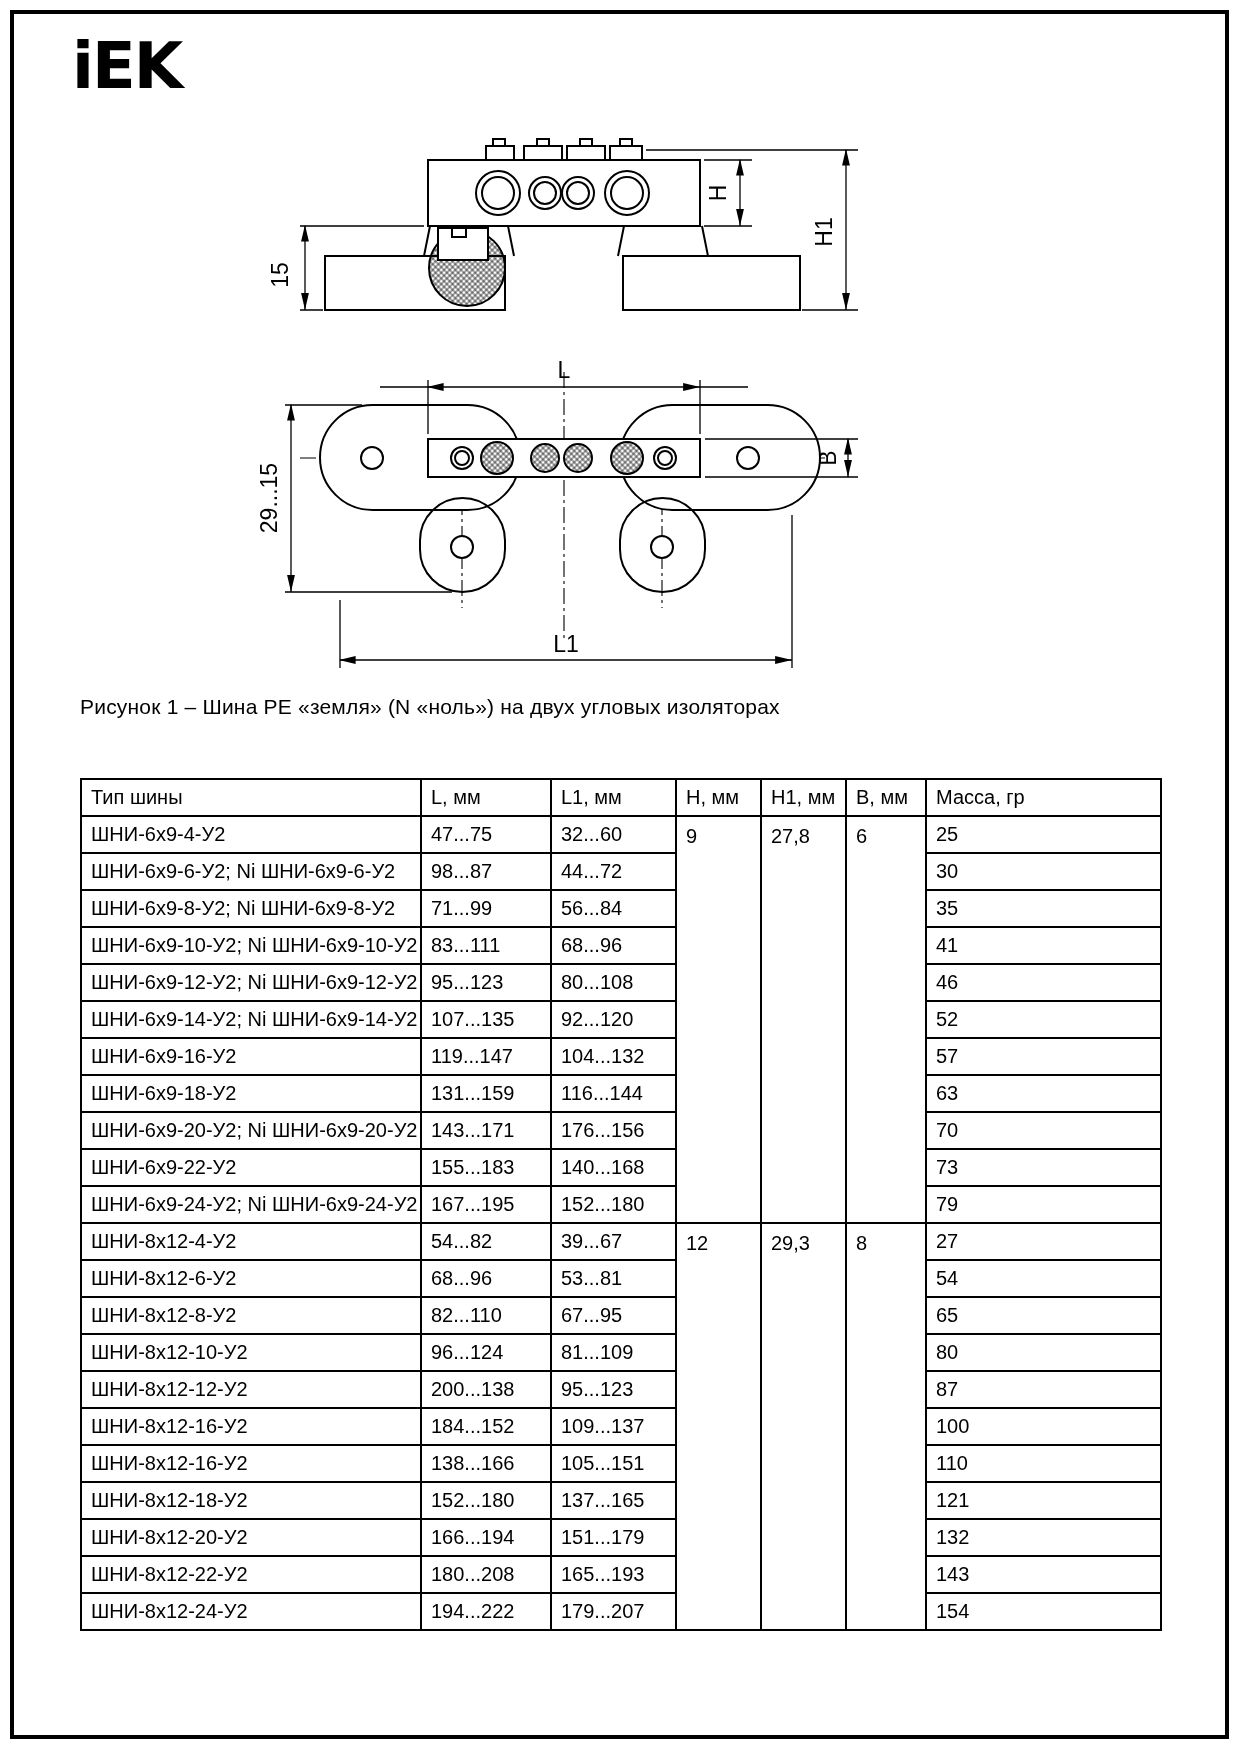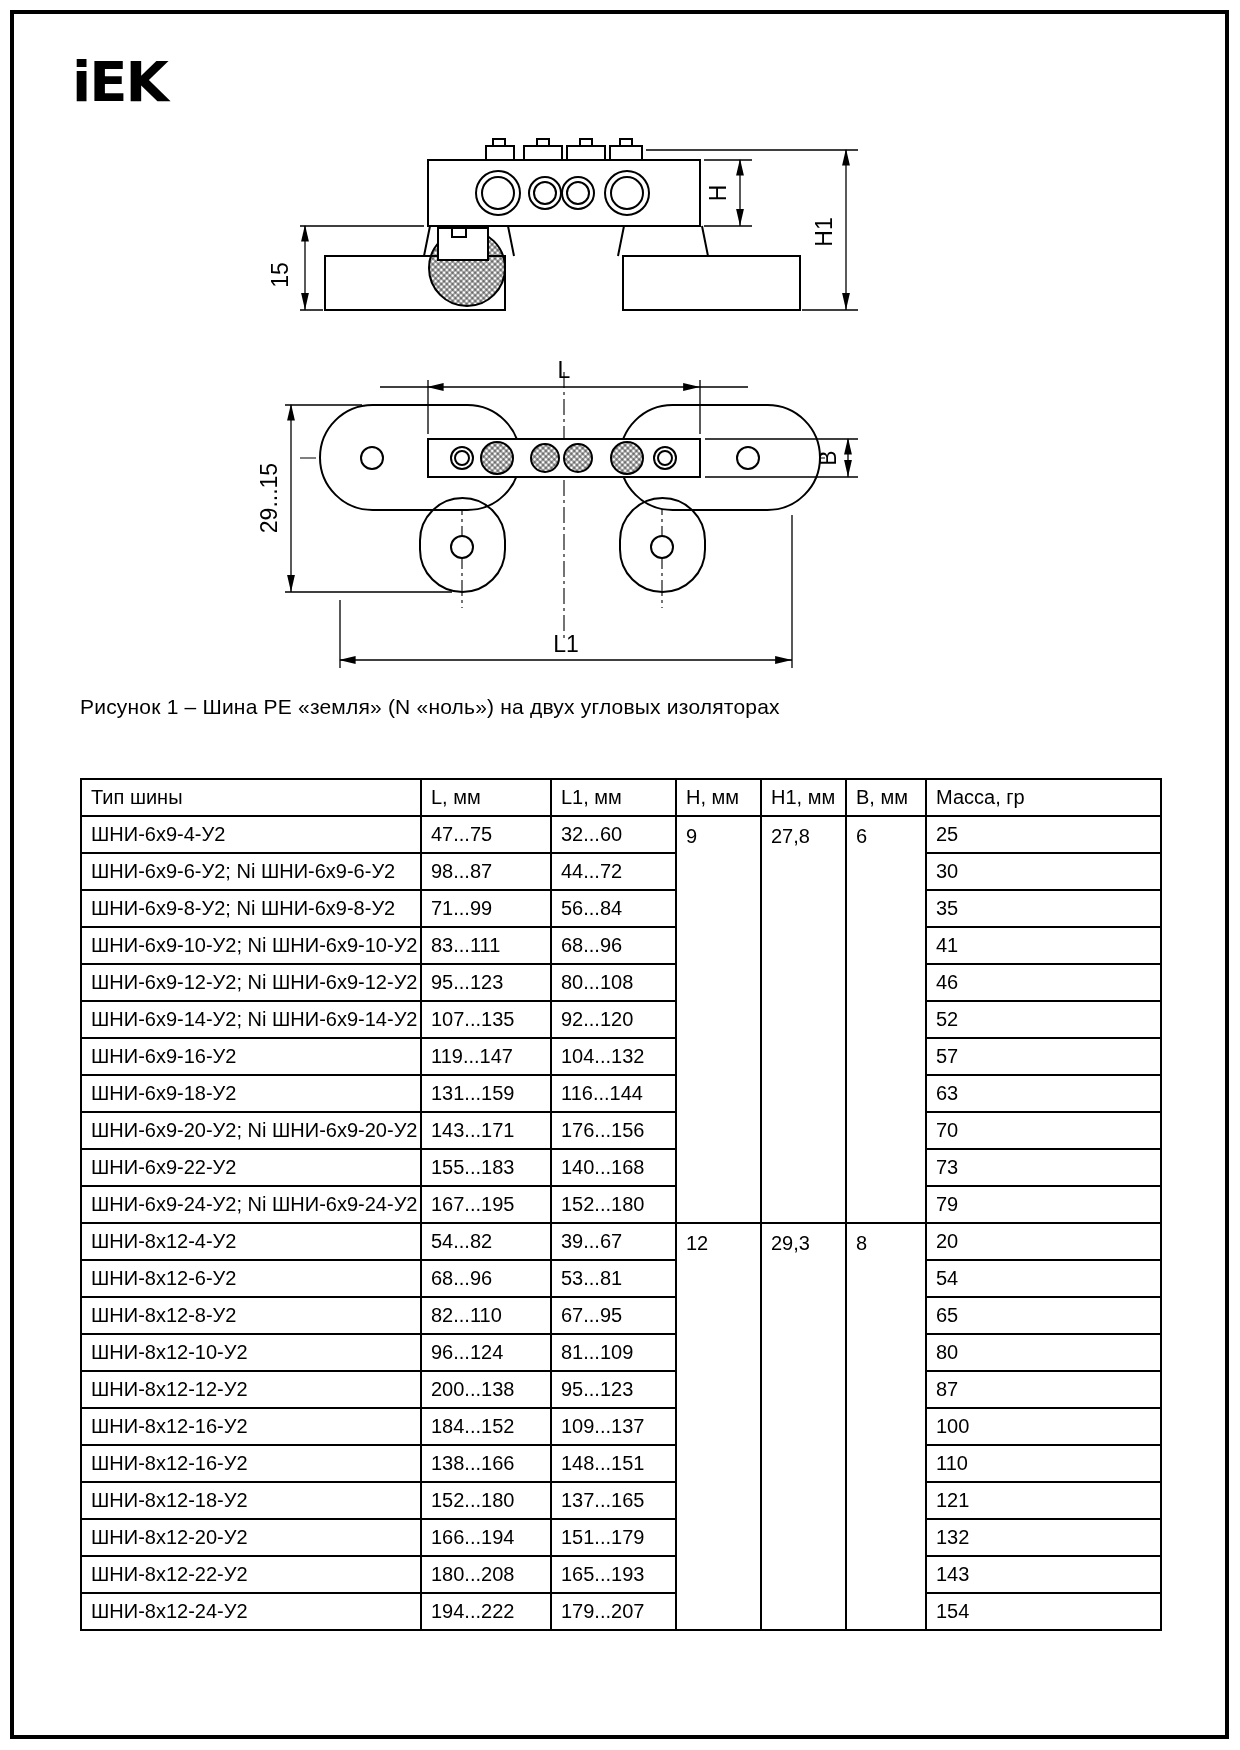--- a/index.html
+++ b/index.html
@@ -9,21 +9,21 @@
     font-family:"Liberation Sans", sans-serif; color:#000;
     overflow:hidden;
   }
   .page-border {
     position:absolute; left:10px; top:10px; width:1219px; height:1729px;
     border:4px solid #000;
   }
   .logo {
     position:absolute; left:72px; top:34px;
     font-family:"DejaVu Sans", sans-serif;
-    font-size:56px; font-weight:900; letter-spacing:-2px; line-height:1;margin-top:20px;
+    font-size:64px; font-weight:900; letter-spacing:-2px; line-height:1;
   }
   .drawing-wrap { position:absolute; left:0; top:120px; width:1240px; height:600px; }
   svg text {
     font-family:"Liberation Sans", sans-serif;
     font-size:23px; fill:#000; stroke:none; text-anchor:middle;
   }
   .caption {
     position:absolute; left:80px; top:695px;
     font-size:21px; letter-spacing:0.2px;
   }
@@ -254,21 +254,21 @@
         <td>152...180</td>
         <td>79</td>
       </tr>
       <tr>
         <td>ШНИ-8х12-4-У2</td>
         <td>54...82</td>
         <td>39...67</td>
         <td class="merged" rowspan="11">12</td>
         <td class="merged" rowspan="11">29,3</td>
         <td class="merged" rowspan="11">8</td>
-        <td>20</td>
+        <td>27</td>
       </tr>
       <tr>
         <td>ШНИ-8х12-6-У2</td>
         <td>68...96</td>
         <td>53...81</td>
         <td>54</td>
       </tr>
       <tr>
         <td>ШНИ-8х12-8-У2</td>
         <td>82...110</td>
@@ -289,21 +289,21 @@
       </tr>
       <tr>
         <td>ШНИ-8х12-16-У2</td>
         <td>184...152</td>
         <td>109...137</td>
         <td>100</td>
       </tr>
       <tr>
         <td>ШНИ-8х12-16-У2</td>
         <td>138...166</td>
-        <td>148...151</td>
+        <td>105...151</td>
         <td>110</td>
       </tr>
       <tr>
         <td>ШНИ-8х12-18-У2</td>
         <td>152...180</td>
         <td>137...165</td>
         <td>121</td>
       </tr>
       <tr>
         <td>ШНИ-8х12-20-У2</td>

